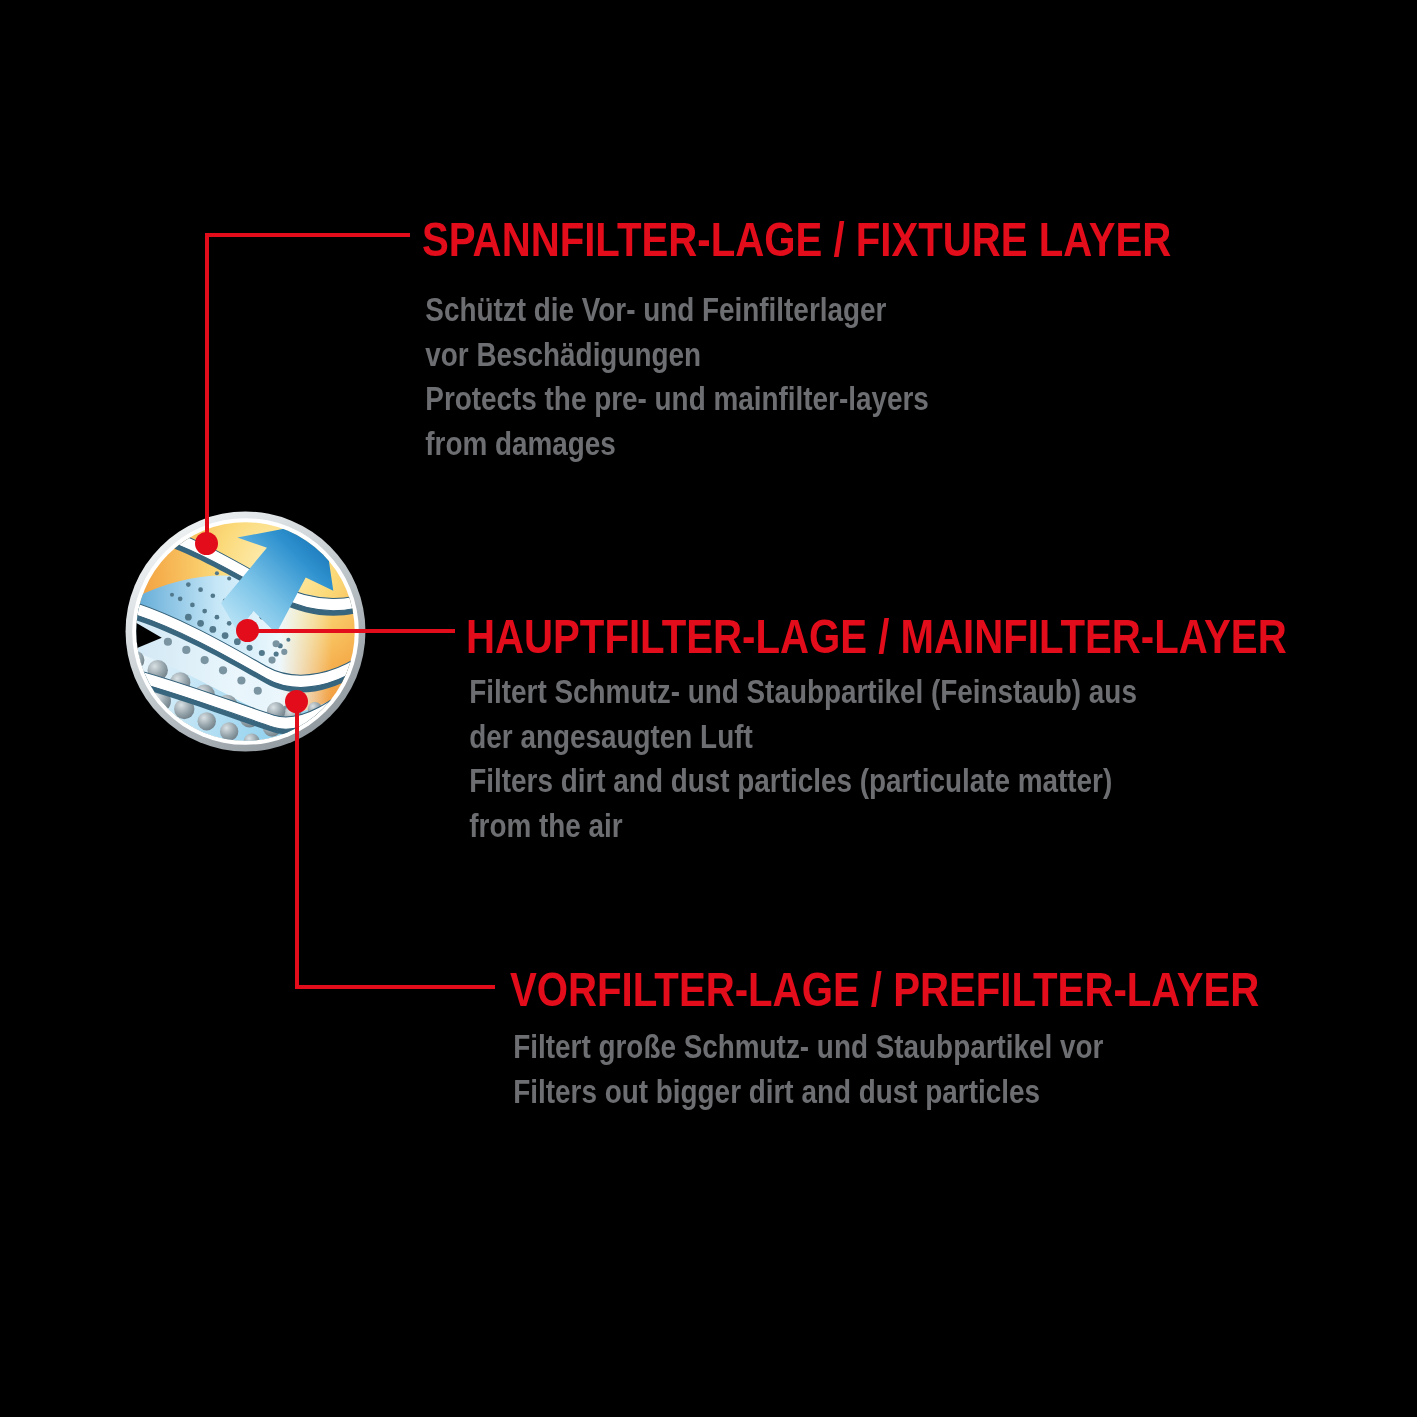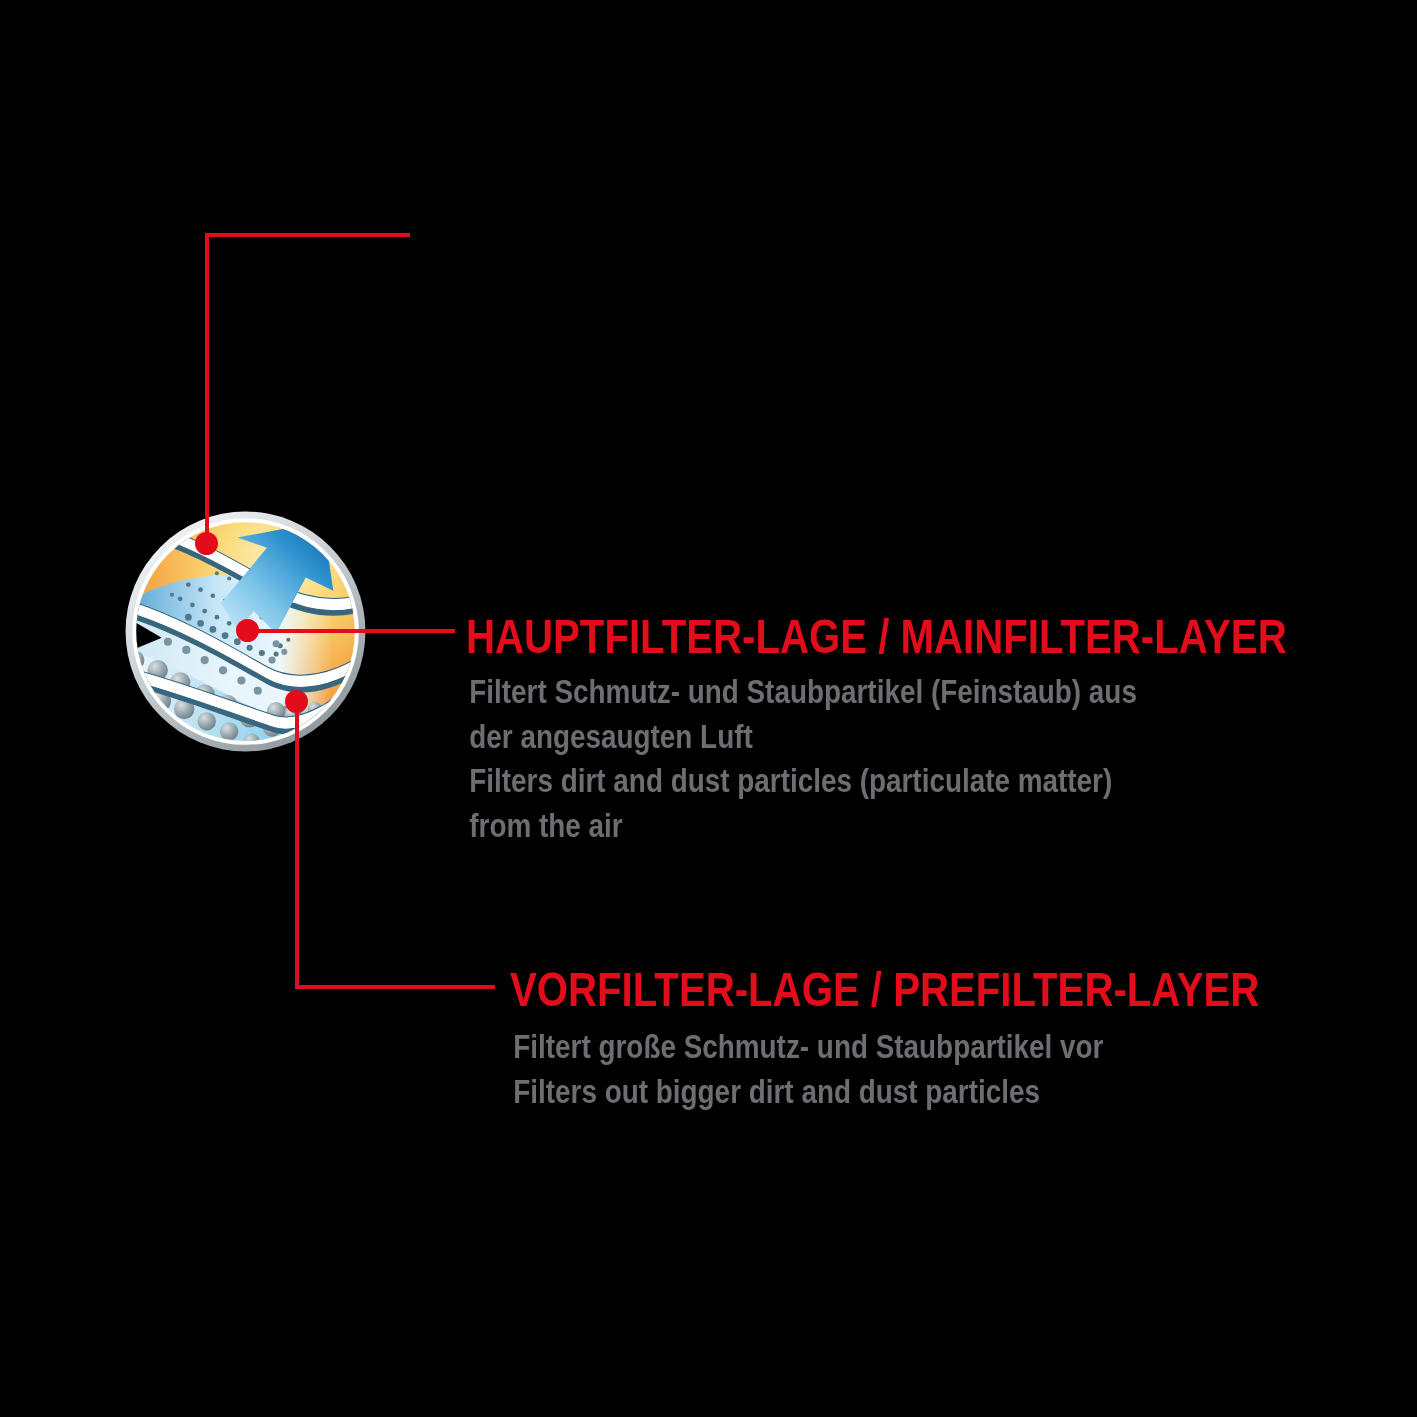--- a/index.html
+++ b/index.html
@@ -191,20 +191,29 @@
 
   <div class="conn" id="c1v"></div>
   <div class="conn" id="c1h"></div>
   <div class="conn" id="c2h"></div>
   <div class="conn" id="c3v"></div>
   <div class="conn" id="c3h"></div>
   <div class="dot" id="d1"></div>
   <div class="dot" id="d2"></div>
   <div class="dot" id="d3"></div>
 
+  <section class="callout" id="s1">
+    <h2>SPANNFILTER-LAGE / FIXTURE LAYER</h2>
+    <div class="body">
+      <div>Schützt die Vor- und Feinfilterlager</div>
+      <div>vor Beschädigungen</div>
+      <div>Protects the pre- und mainfilter-layers</div>
+      <div>from damages</div>
+    </div>
+  </section>
 
   <section class="callout" id="s2">
     <h2>HAUPTFILTER-LAGE / MAINFILTER-LAYER</h2>
     <div class="body">
       <div>Filtert Schmutz- und Staubpartikel (Feinstaub) aus</div>
       <div>der angesaugten Luft</div>
       <div>Filters dirt and dust particles (particulate matter)</div>
       <div>from the air</div>
     </div>
   </section>

